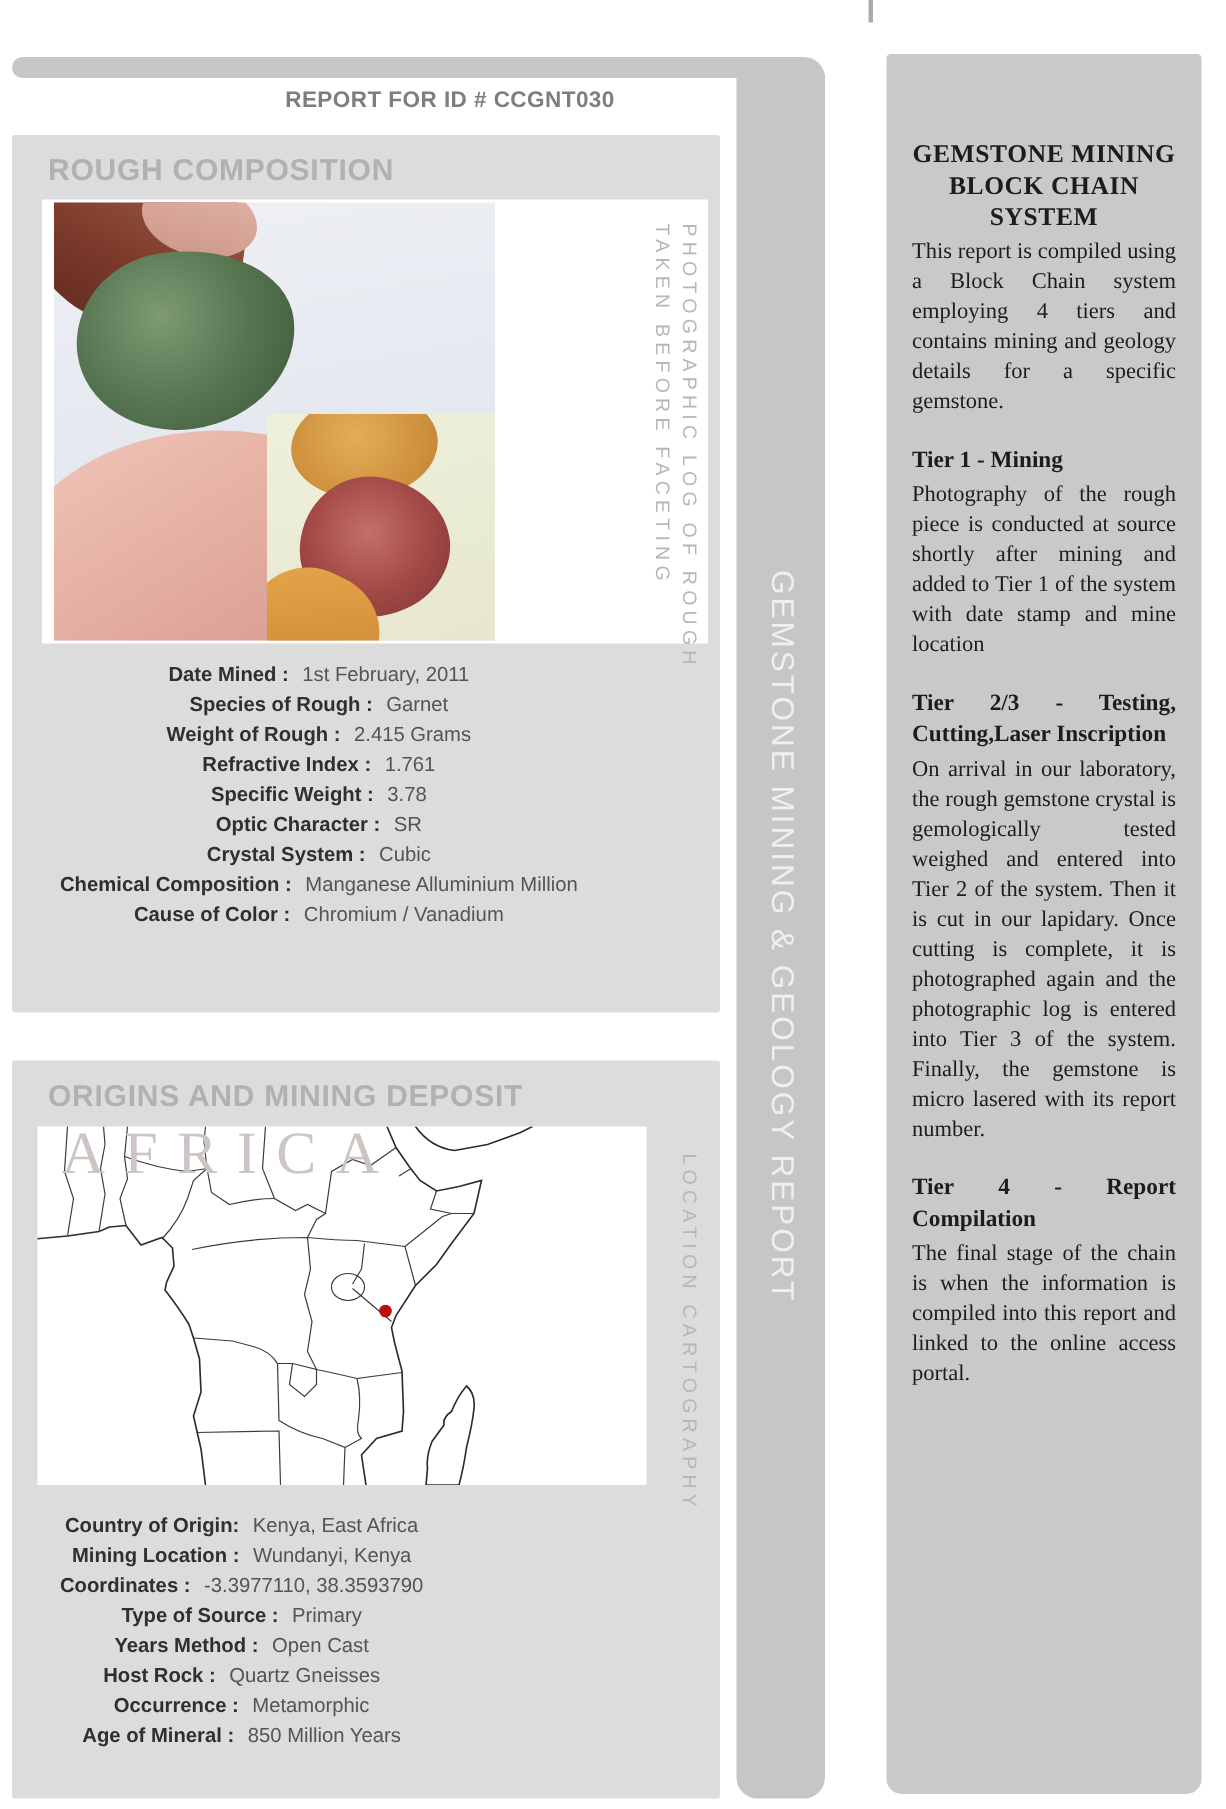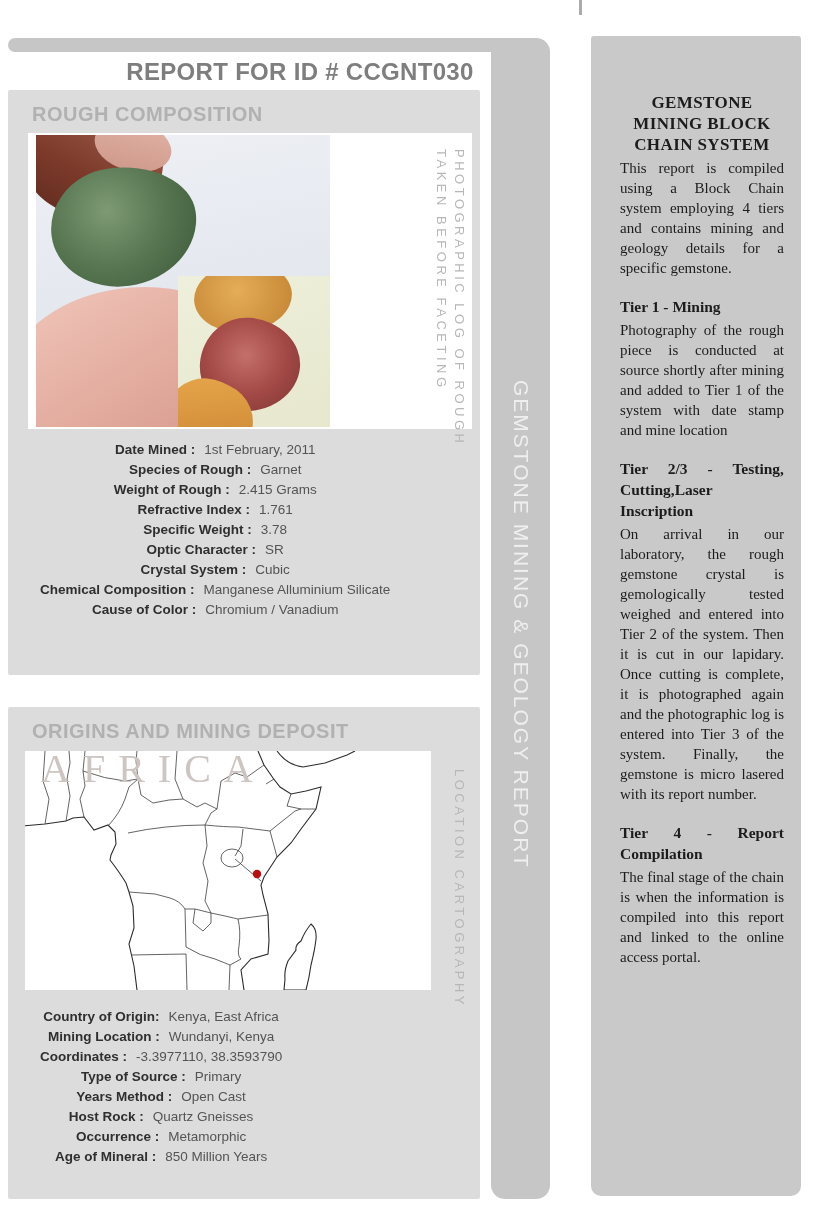--- a/index.html
+++ b/index.html
@@ -11,21 +11,21 @@
 
   
   .frame-bar{position:absolute;left:8px;top:38px;width:542px;height:14px;background:#c6c6c6;
              border-radius:7px 14px 0 7px;}
   .frame-band{position:absolute;left:491px;top:50px;width:59px;height:1149px;background:#c6c6c6;
               border-radius:0 0 14px 14px;display:flex;align-items:center;justify-content:center;}
   .band-text{writing-mode:vertical-rl;font-size:21px;letter-spacing:2px;color:#efefef;
              white-space:nowrap;}
 
   .report-title{position:absolute;left:100px;top:58px;width:400px;text-align:center;
-                font-size:24px;font-weight:700;color:#7e7e7e;letter-spacing:.3px;}
+                font-size:15px;font-weight:700;color:#7e7e7e;letter-spacing:.3px;}
 
   
   .panel{position:absolute;left:8px;width:472px;background:#dcdcdc;border-radius:2px;}
   .panel-rough{top:90px;height:585px;}
   .panel-origins{top:707px;height:492px;}
   .panel-title{margin:13px 0 0 24px;font-size:20px;font-weight:700;color:#b1b1b1;
                letter-spacing:.5px;}
 
   
   .photo-area{position:absolute;left:20px;top:43px;width:444px;height:296px;background:#fff;}
@@ -68,21 +68,21 @@
   .field-value{color:#545454;margin-left:9px;}
 
   
   .map-area{position:absolute;left:17px;top:44px;width:406px;height:239px;background:#fff;}
   .map-watermark{position:absolute;left:16px;top:-6px;font-family:"Liberation Serif",serif;
                  font-size:40px;letter-spacing:13px;color:#ccc5c1;}
   .map-svg{position:absolute;left:0;top:0;}
 
   
   .sidebar{position:absolute;left:591px;top:36px;width:210px;height:1160px;background:#c9c9c9;
-           border-radius:3px 3px 10px 10px;box-sizing:border-box;padding:56px 17px 0 29px;
+           border-radius:3px 3px 10px 10px;box-sizing:border-box;padding:56px 17px 0 17px;
            font-family:"Liberation Serif",serif;color:#1c1c1c;}
   .sidebar-title{text-align:center;font-size:17px;font-weight:700;line-height:21px;
                  letter-spacing:.4px;}
   .blk-p{margin-top:3px;font-size:15px;line-height:20px;text-align:justify;}
   .blk-h{margin-top:18px;font-size:15.5px;line-height:21px;font-weight:700;text-align:justify;}
 </style>
 </head>
 <body>
 
 <div class="page">
@@ -141,21 +141,21 @@
 
         <div class="field-row">
           <span class="field-label">Optic Character :</span><span class="field-value">SR</span>
         </div>
 
         <div class="field-row">
           <span class="field-label">Crystal System :</span><span class="field-value">Cubic</span>
         </div>
 
         <div class="field-row">
-          <span class="field-label">Chemical Composition :</span><span class="field-value">Manganese Alluminium Silicate</span>
+          <span class="field-label">Chemical Composition :</span><span class="field-value">Manganese Alluminium Million</span>
         </div>
 
         <div class="field-row">
           <span class="field-label">Cause of Color :</span><span class="field-value">Chromium / Vanadium</span>
         </div>
       </div>
   </div>
 
   <div class="panel panel-origins">
     <div class="panel-title">ORIGINS AND MINING DEPOSIT</div>

